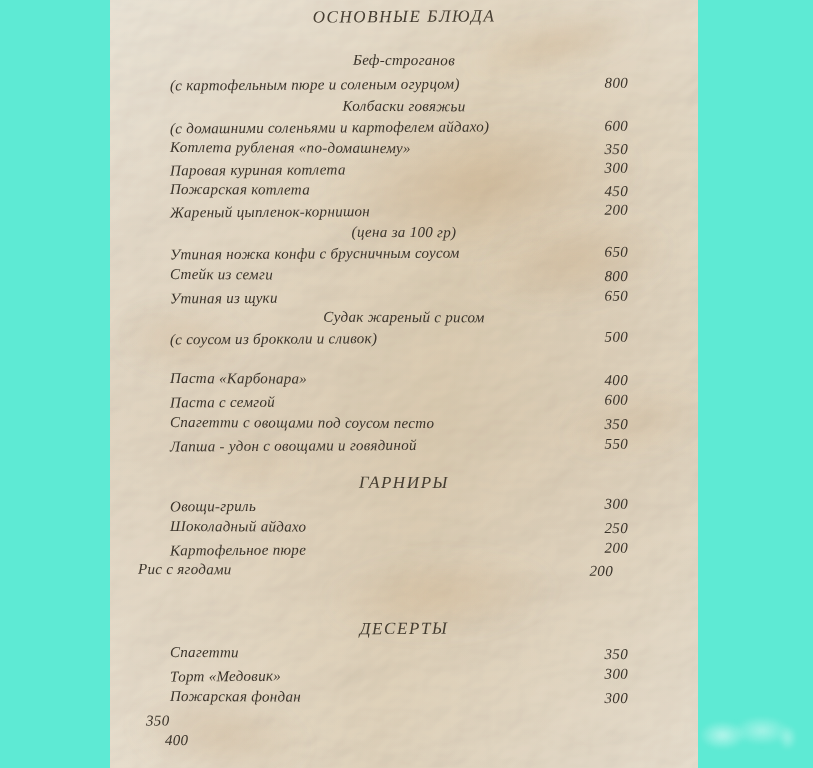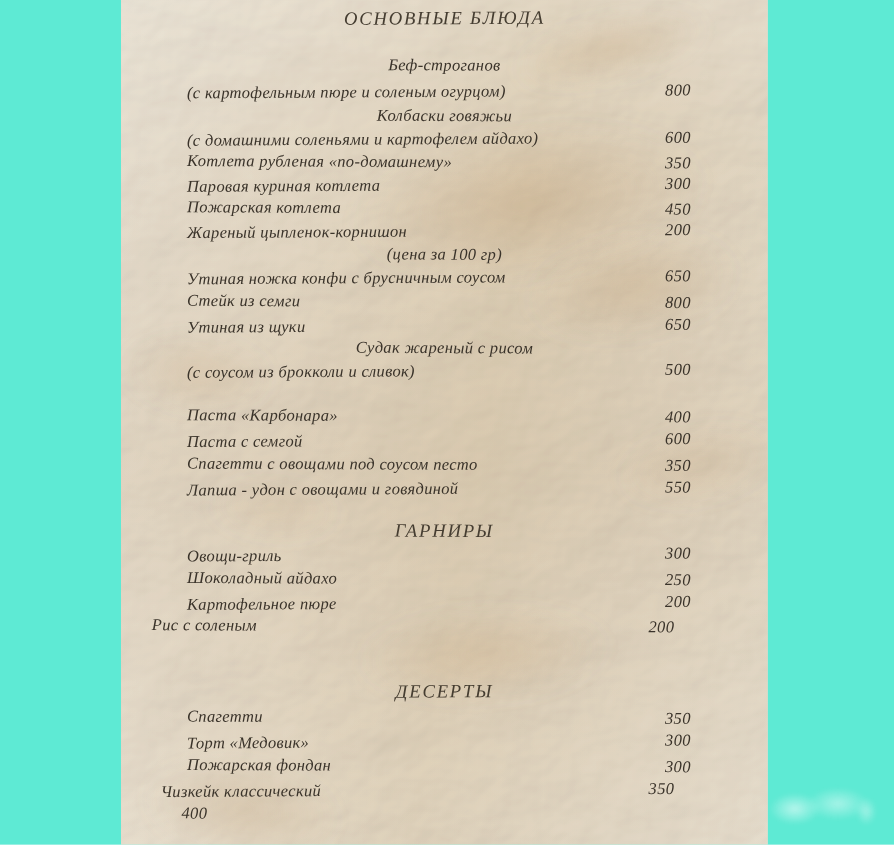--- a/index.html
+++ b/index.html
@@ -167,40 +167,39 @@
       </div>
       <div class="line item" style="top:519px">
         <span class="nm">Шоколадный айдахо</span>
         <span class="pr">250</span>
       </div>
       <div class="line item" style="top:541px">
         <span class="nm">Картофельное пюре</span>
         <span class="pr">200</span>
       </div>
       <div class="line item ind-28 pr-left" style="top:562px">
-        <span class="nm">Рис с соленым</span>
+        <span class="nm">Рис с ягодами</span>
         <span class="pr">200</span>
       </div>
 
       <div class="line title" style="top:620px">ДЕСЕРТЫ</div>
 
       <div class="line item" style="top:645px">
         <span class="nm">Спагетти</span>
         <span class="pr">350</span>
       </div>
       <div class="line item" style="top:667px">
         <span class="nm">Торт «Медовик»</span>
         <span class="pr">300</span>
       </div>
       <div class="line item" style="top:689px">
         <span class="nm">Пожарская фондан</span>
         <span class="pr">300</span>
       </div>
       <div class="line item ind-36 pr-left" style="top:711px">
-        <span class="nm">Чизкейк классический</span>
         <span class="pr">350</span>
       </div>
       <div class="line item ind-52" style="top:733px">
         <span class="pr">400</span>
       </div>
 
     </div>
   </div>
 
   <div class="watermark"></div>

